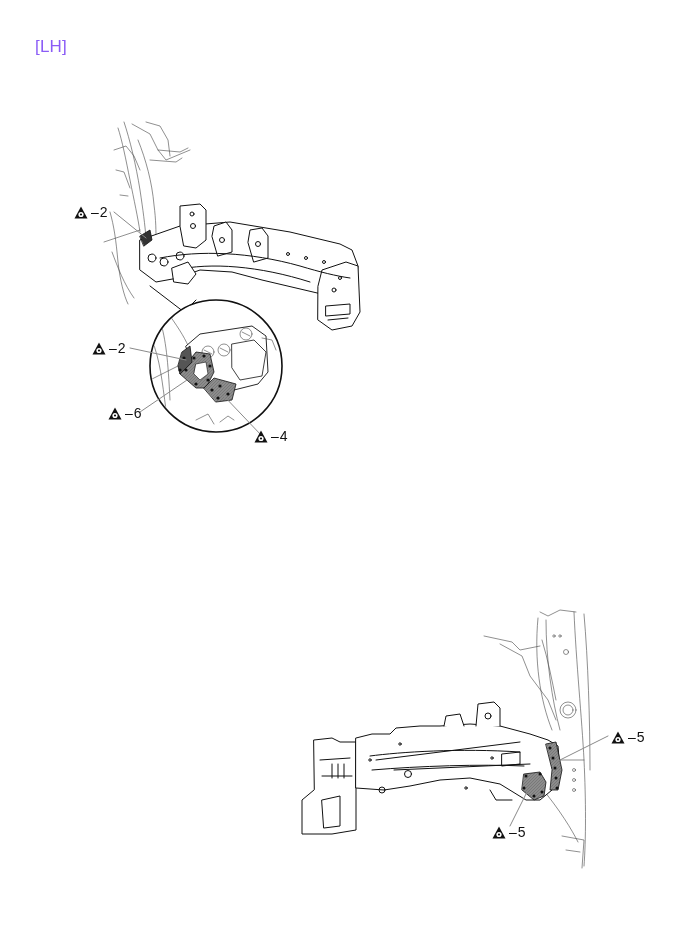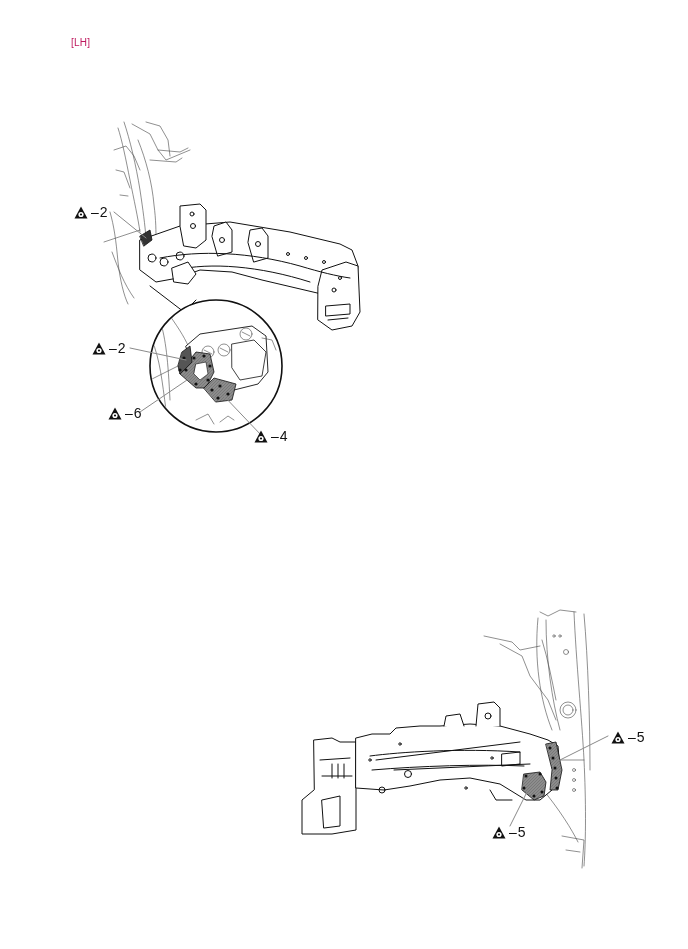--- a/index.html
+++ b/index.html
@@ -1,17 +1,17 @@
 <!DOCTYPE html>
 <html><head>
 <meta charset="utf-8">
 <style>
   html, body { margin: 0; padding: 0; background: #ffffff; }
   body { width: 688px; height: 949px; position: relative; overflow: hidden; font-family: "Liberation Sans", sans-serif; }
-  .page-label { position: absolute; left: 35px; top: 37px; font-size: 10px; color: #be185d; letter-spacing: 0.2px; margin-left: 36px; }
+  .page-label { position: absolute; left: 35px; top: 37px; font-size: 17px; color: #8b5cf6; letter-spacing: 0.2px; }
   .figure { position: absolute; left: 0; top: 0; }
   .callout { position: absolute; display: flex; align-items: center; font-size: 14px; color: #111; line-height: 1; }
   .callout .sym { width: 14px; height: 13px; display: inline-block; margin-right: 2px; }
   .callout .dash { margin: 0 1px; }
 </style>
 </head>
 <body>
 
 <div class="page-label">[LH]</div>
 

